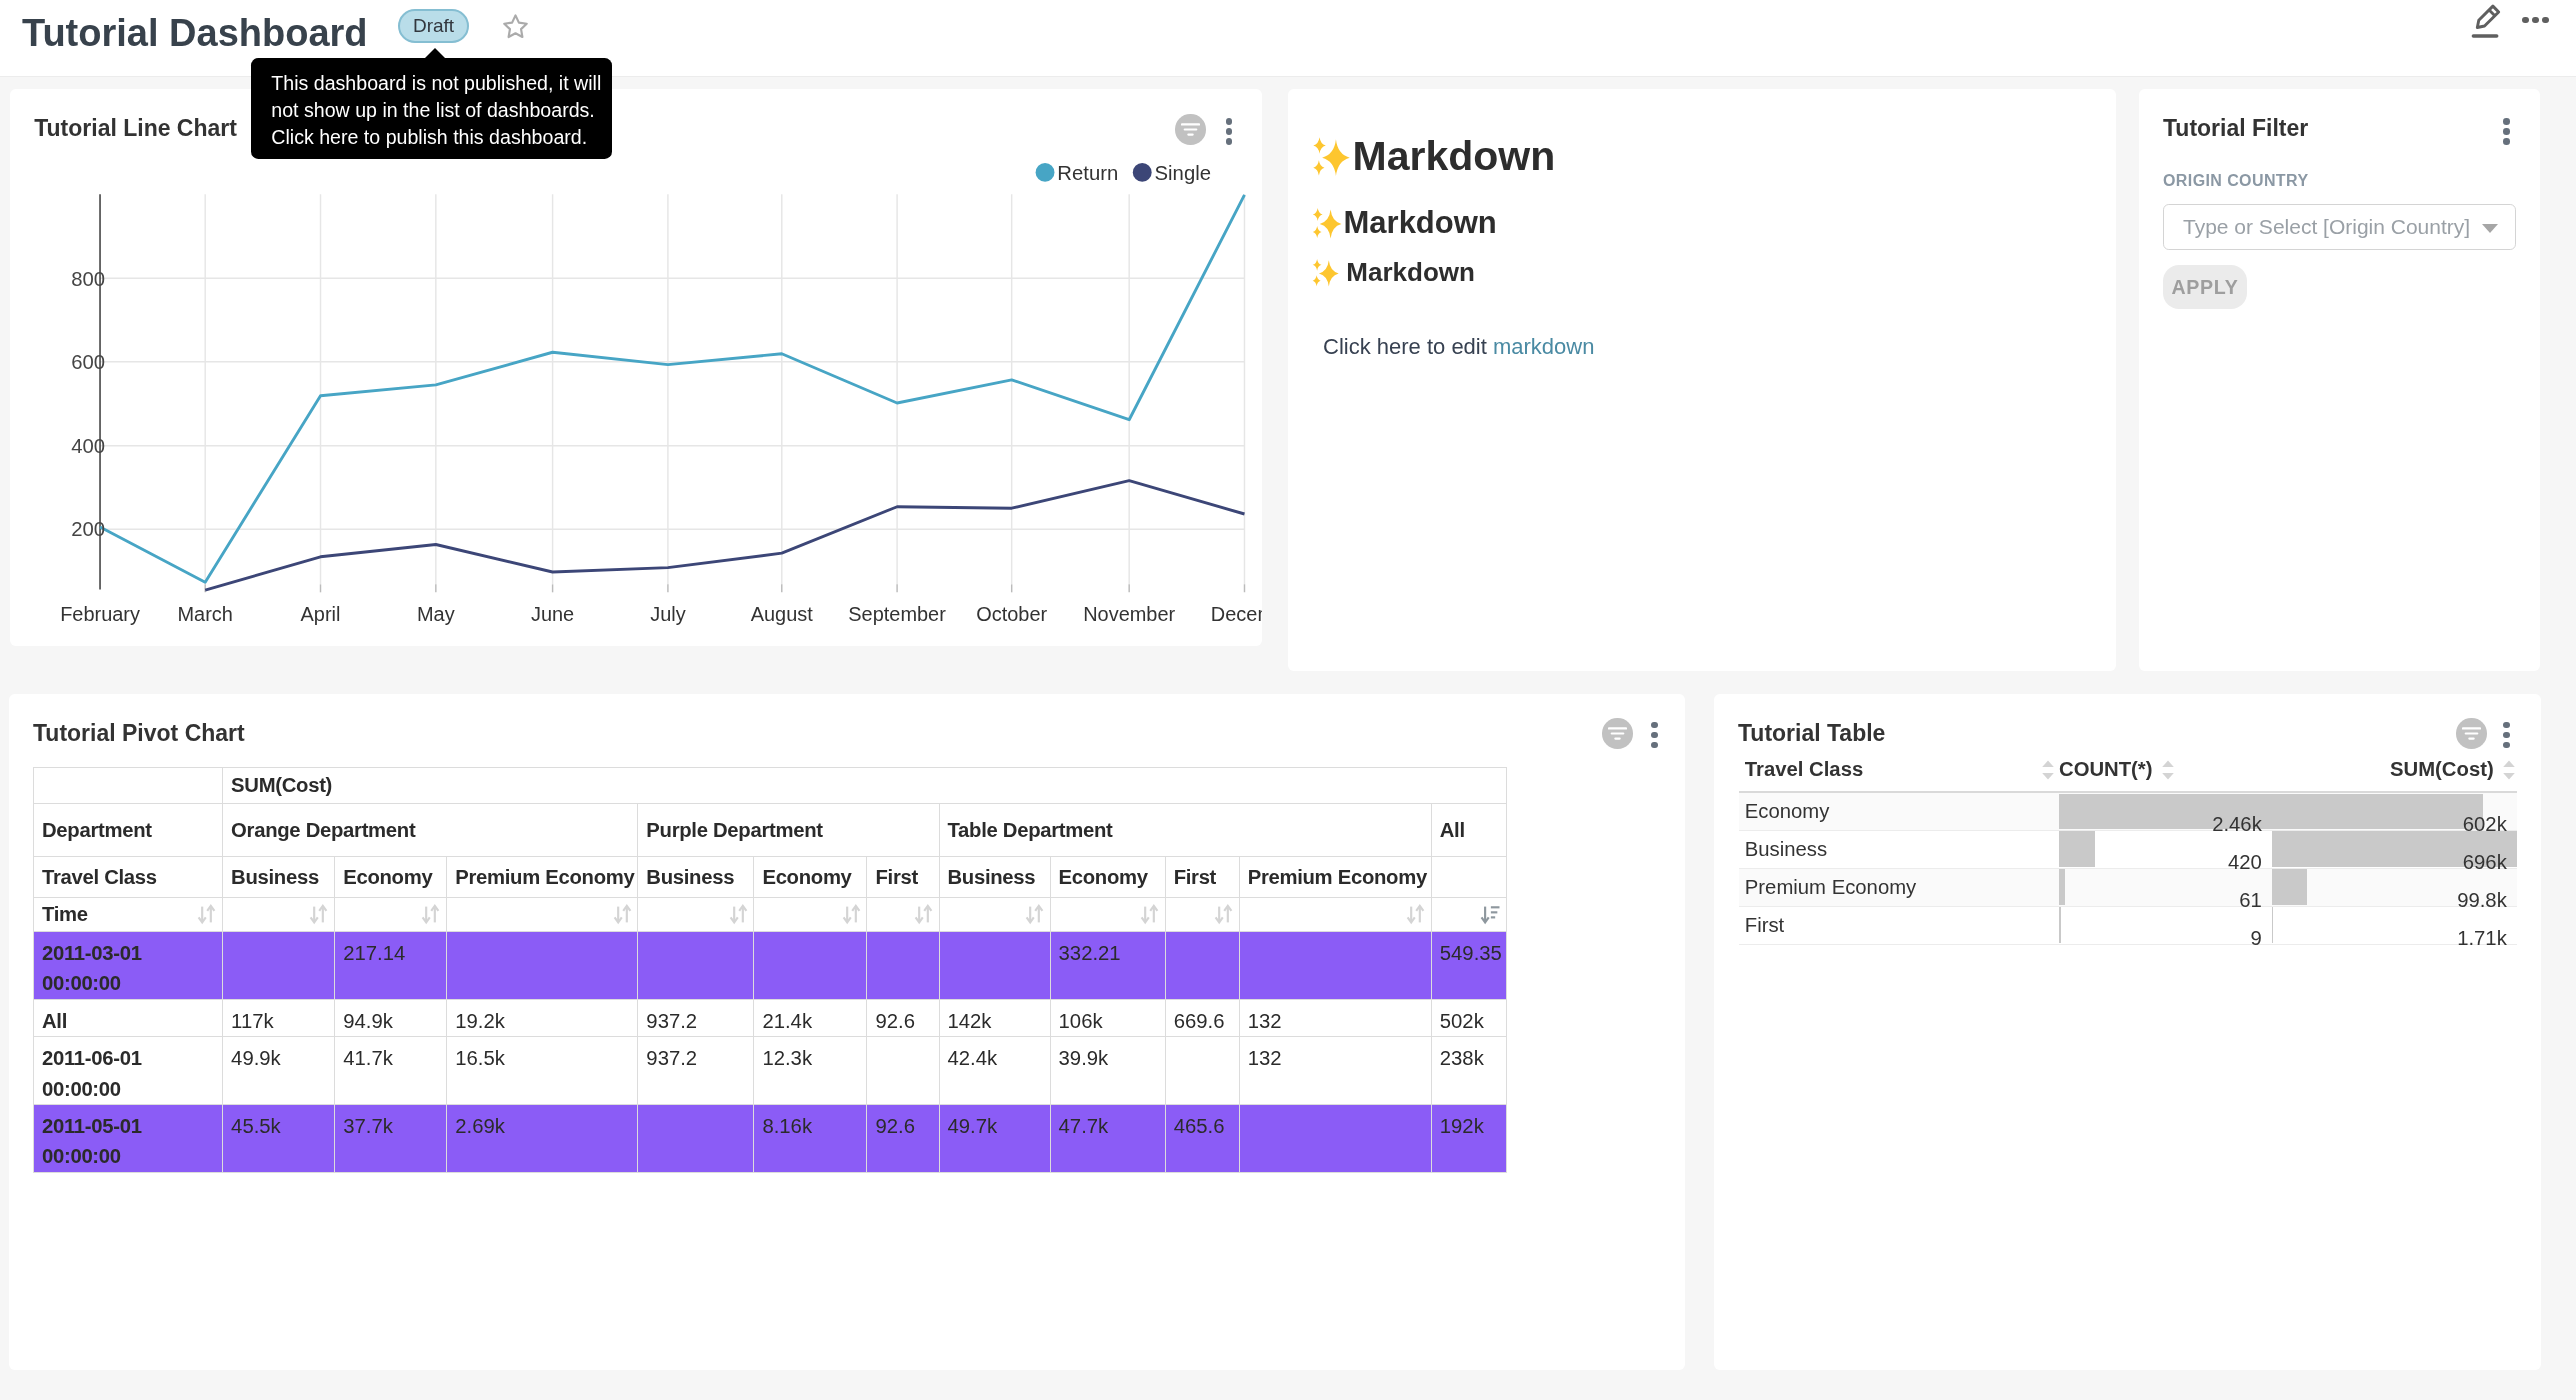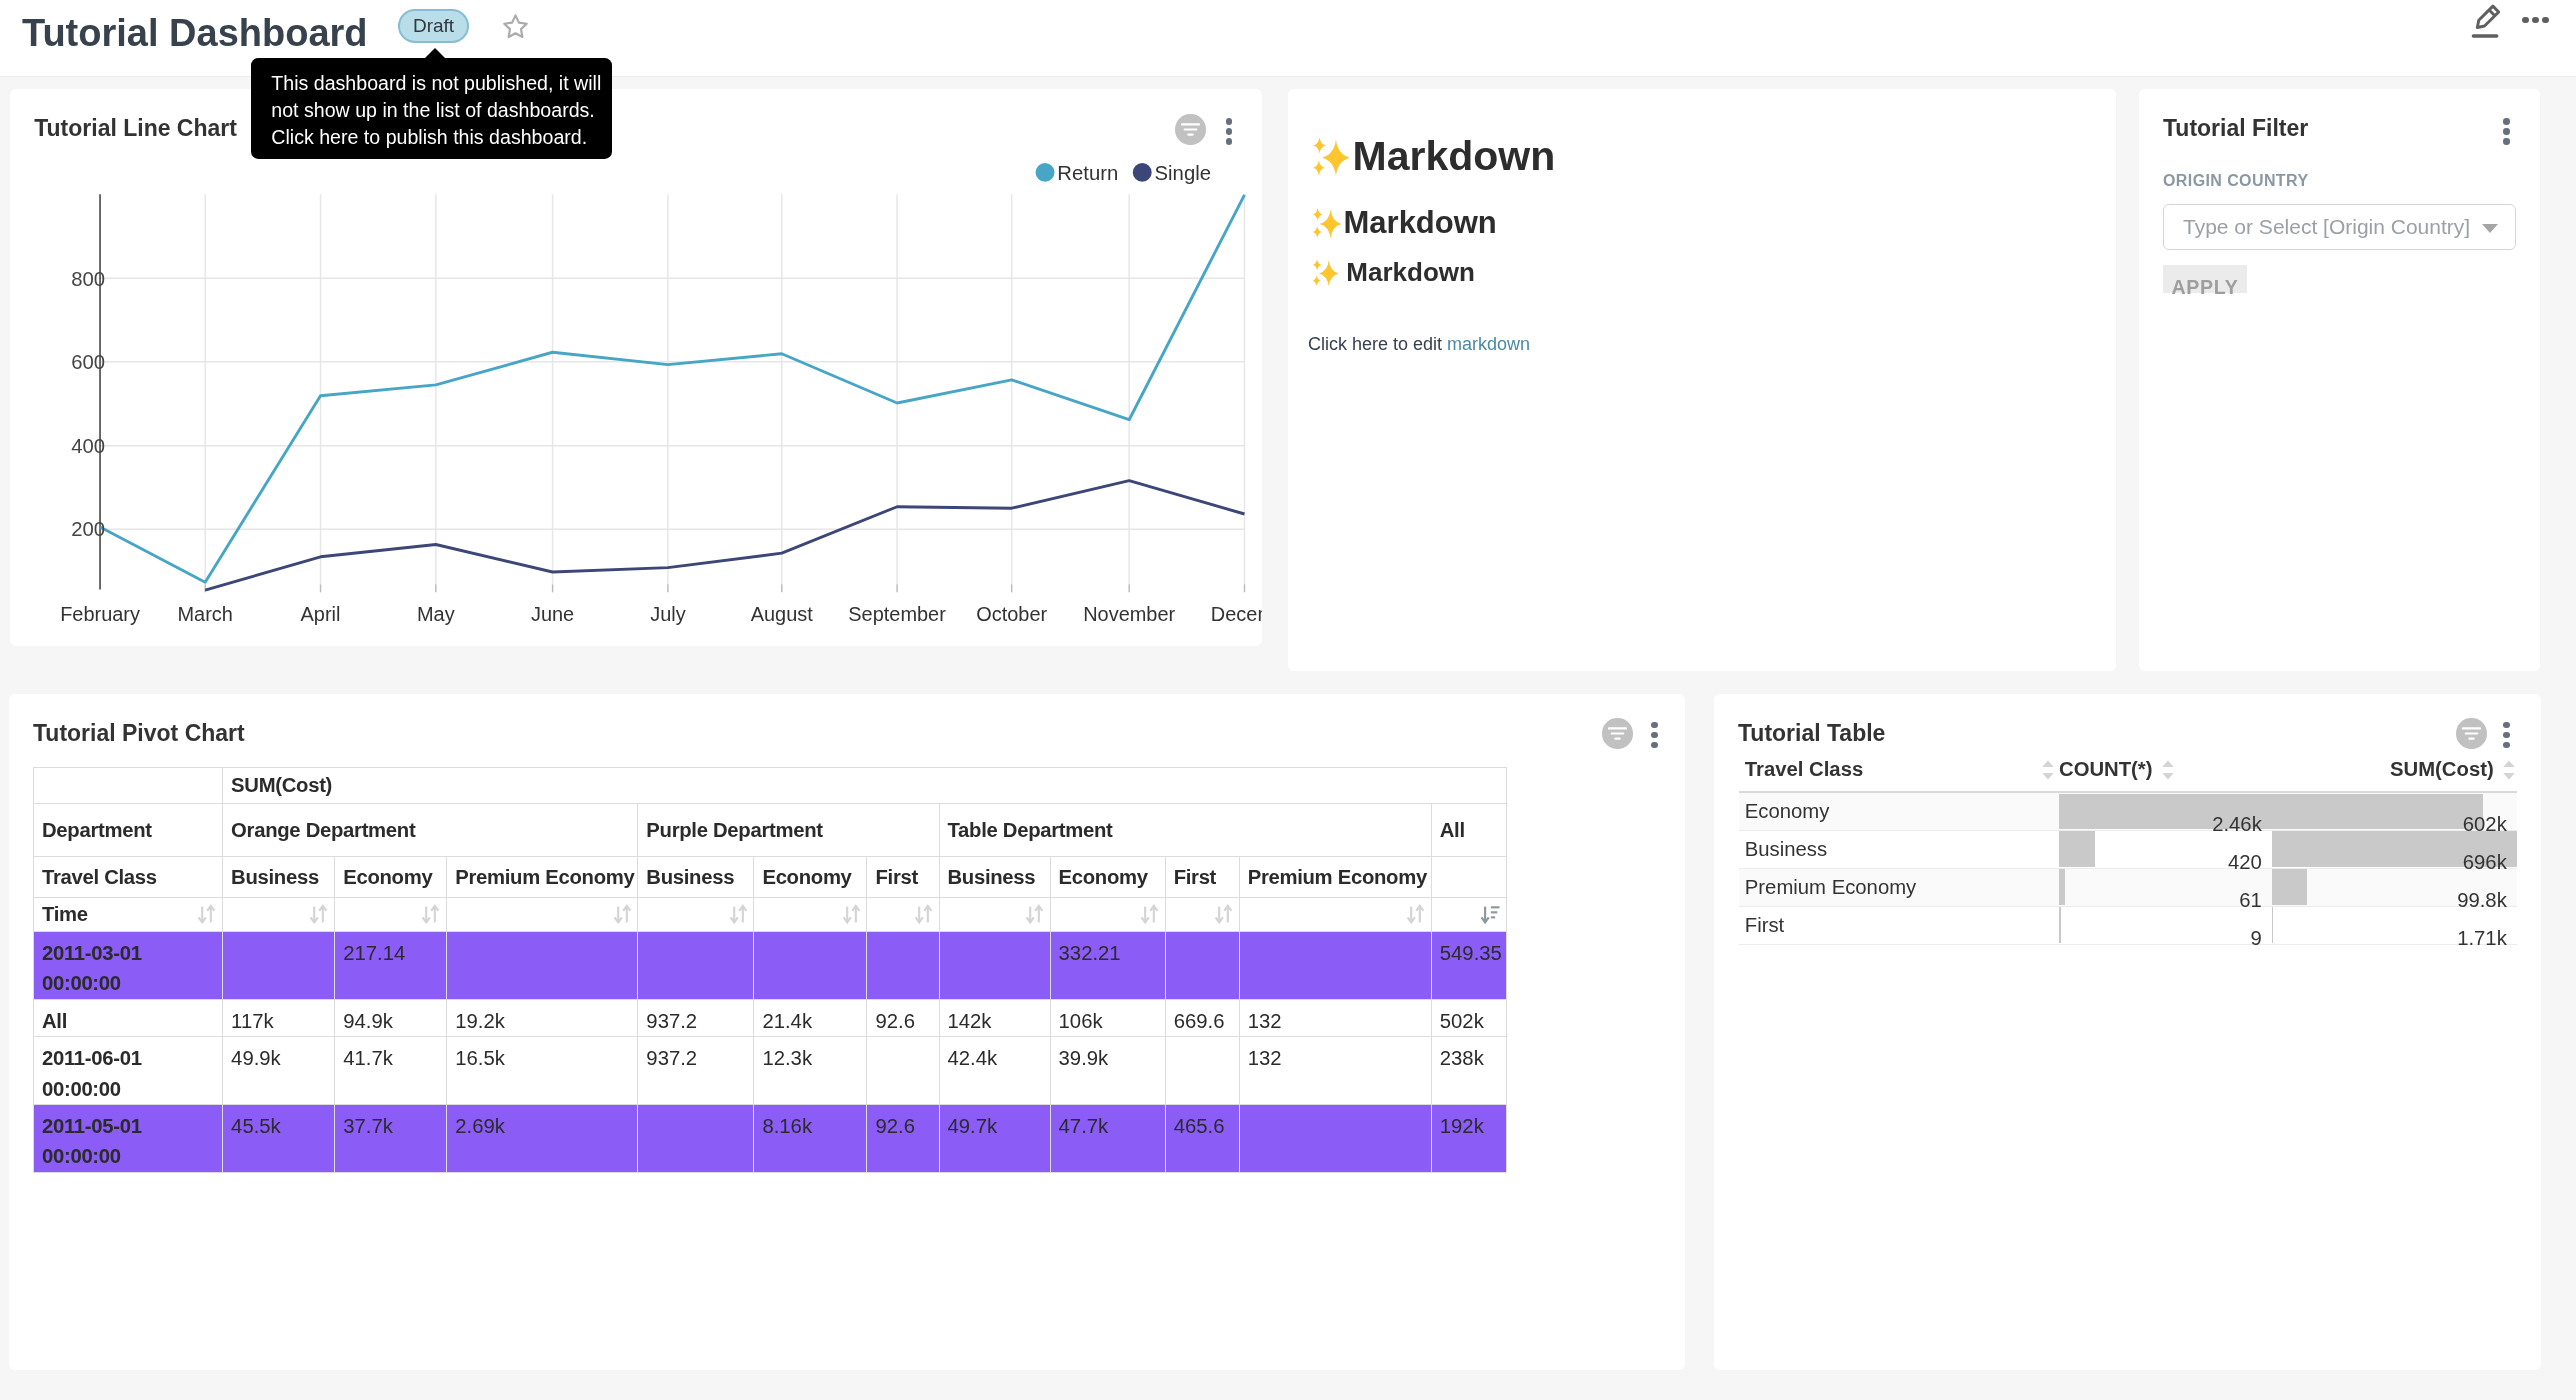--- a/index.html
+++ b/index.html
@@ -144,36 +144,36 @@
     <span style="font-size:31px;font-weight:600;color:#2d2d2d">Markdown</span>
   </div>
   <div style="position:absolute;left:22.5px;top:168px;display:flex;align-items:center">
     <svg width="30" height="30" viewBox="0 0 64 64">
         <path d="M38 5 Q40.5 28 59 33 Q40.5 38 38 61 Q35.5 38 17 33 Q35.5 28 38 5 Z" fill="#fdc62f"></path>
         <path d="M13 2 Q14.5 12.5 22.5 14.5 Q14.5 16.5 13 27 Q11.5 16.5 3.5 14.5 Q11.5 12.5 13 2 Z" fill="#fdc62f"></path>
         <path d="M12 37 Q13.5 46.5 20.5 48.5 Q13.5 50.5 12 60 Q10.5 50.5 3.5 48.5 Q10.5 46.5 12 37 Z" fill="#fdc62f"></path>
       </svg>
     <span style="font-size:26px;font-weight:600;color:#2d2d2d;margin-left:5.8px">Markdown</span>
   </div>
-  <div style="position:absolute;left:20px;top:245px;font-size:18px;color:#374151">Click here to edit <span style="color:#4a8aa3">markdown</span></div>
+  <div style="position:absolute;left:35px;top:245px;font-size:22px;color:#374151">Click here to edit <span style="color:#4a8aa3">markdown</span></div>
 </div>
 
 <div class="card" id="c3" style="left:2139px;top:89px;width:401px;height:582px;overflow:hidden">
   <div class="ctitle">Tutorial Filter</div>
   <div class="dots" style="left:364px;top:29px">
       <i></i>
       <i></i>
       <i></i>
     </div>
   <div style="position:absolute;left:24px;top:83px;font-size:16px;font-weight:600;color:#8b98a4;letter-spacing:0.4px">ORIGIN COUNTRY</div>
   <div style="position:absolute;left:24px;top:115px;width:353px;height:46px;border:1.5px solid #d4d4d4;border-radius:5.8px;">
     <span style="position:absolute;left:19px;top:10.2px;font-size:21px;color:#9aa0a6">Type or Select [Origin Country]</span>
     <span style="position:absolute;right:17.4px;top:19px;width:0;height:0;border-left:8px solid transparent;border-right:8px solid transparent;border-top:9.4px solid #a6a6a6"></span>
   </div>
-  <div style="position:absolute;left:24px;top:176px;width:84px;height:28px;background:#ebebeb;border-radius:0;text-align:center;line-height:44px;font-size:19.6px;font-weight:700;color:#9e9e9e;letter-spacing:0.7px">APPLY</div>
+  <div style="position:absolute;left:24px;top:176px;width:84px;height:44px;background:#ebebeb;border-radius:16px;text-align:center;line-height:44px;font-size:19.6px;font-weight:700;color:#9e9e9e;letter-spacing:0.7px">APPLY</div>
 </div>
 
 <div class="card" id="c4" style="left:9px;top:694px;width:1676px;height:676px;overflow:hidden">
   <div class="ctitle">Tutorial Pivot Chart</div>
   <div class="fcirc" style="left:1593px;top:24px">
       <svg width="19" height="13" viewBox="0 0 26 18">
         <g stroke="#fff" stroke-width="3" stroke-linecap="round">
           <line x1="1" y1="2" x2="25" y2="2"></line>
           <line x1="5" y1="9" x2="21" y2="9"></line>
           <line x1="10" y1="16" x2="16" y2="16"></line>

